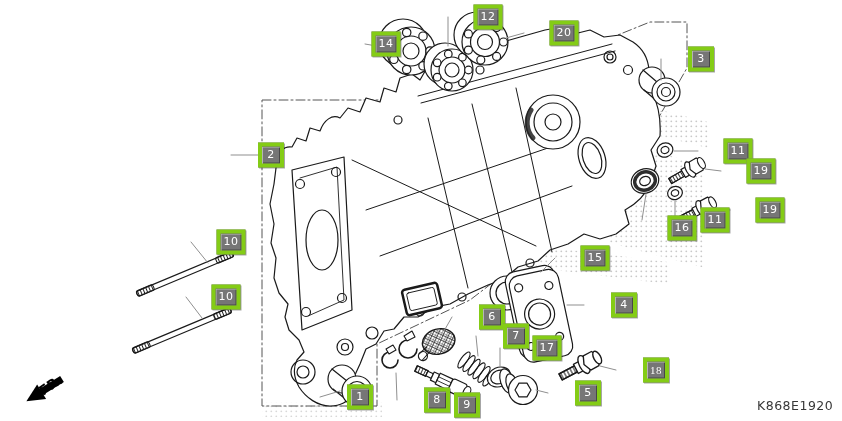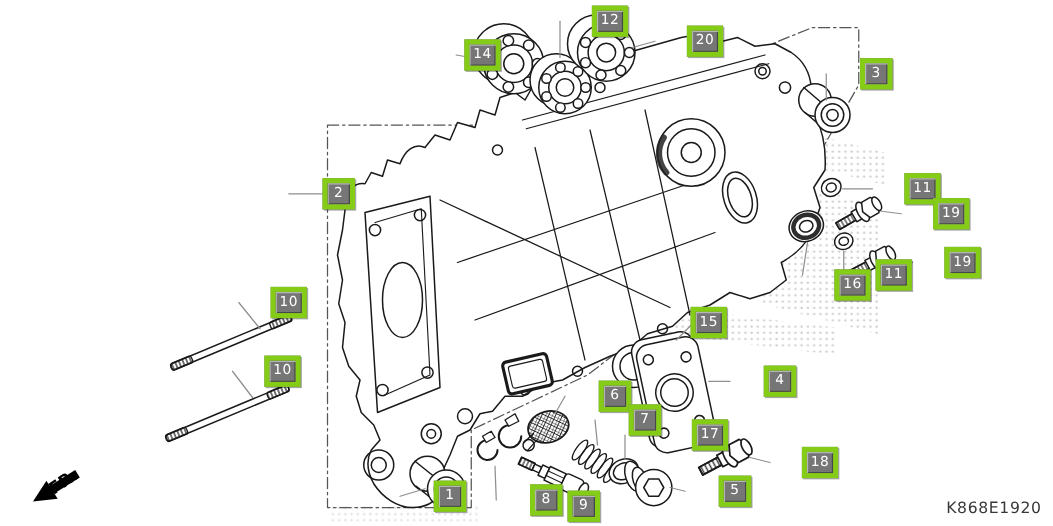--- a/index.html
+++ b/index.html
@@ -314,23 +314,23 @@
     <div class="callout" style="left: 524px; top: 33px;">20</div>
     <div class="callout" style="left: 661px; top: 59px;">3</div>
     <div class="callout" style="left: 231px; top: 155px;">2</div>
     <div class="callout" style="left: 191px; top: 242px;">10</div>
     <div class="callout" style="left: 186px; top: 297px;">10</div>
     <div class="callout" style="left: 320px; top: 397px;">1</div>
     <div class="callout" style="left: 397px; top: 400px;">8</div>
     <div class="callout" style="left: 427px; top: 405px;">9</div>
     <div class="callout" style="left: 452px; top: 317px;">6</div>
     <div class="callout" style="left: 476px; top: 336px;">7</div>
-    <div class="callout" style="left: 528px; top: 348px;">17</div>
+    <div class="callout" style="left: 507px; top: 348px;">17</div>
     <div class="callout" style="left: 548px; top: 393px;">5</div>
-    <div class="callout" style="left: 527px; top: 258px;">15</div>
+    <div class="callout" style="left: 555px; top: 258px;">15</div>
     <div class="callout" style="left: 584px; top: 305px;">4</div>
     <div class="callout" style="left: 642px; top: 228px;">16</div>
     <div class="callout" style="left: 698px; top: 151px;">11</div>
     <div class="callout" style="left: 721px; top: 171px;">19</div>
     <div class="callout" style="left: 675px; top: 220px;">11</div>
     <div class="callout" style="left: 730px; top: 210px;">19</div>
-    <div class="callout" style="left: 616px; top: 370px;">18</div>
+    <div class="callout" style="left: 616px; top: 370px; font-family: Liberation Serif, serif;">18</div>
   </div>
 
 </body></html>

